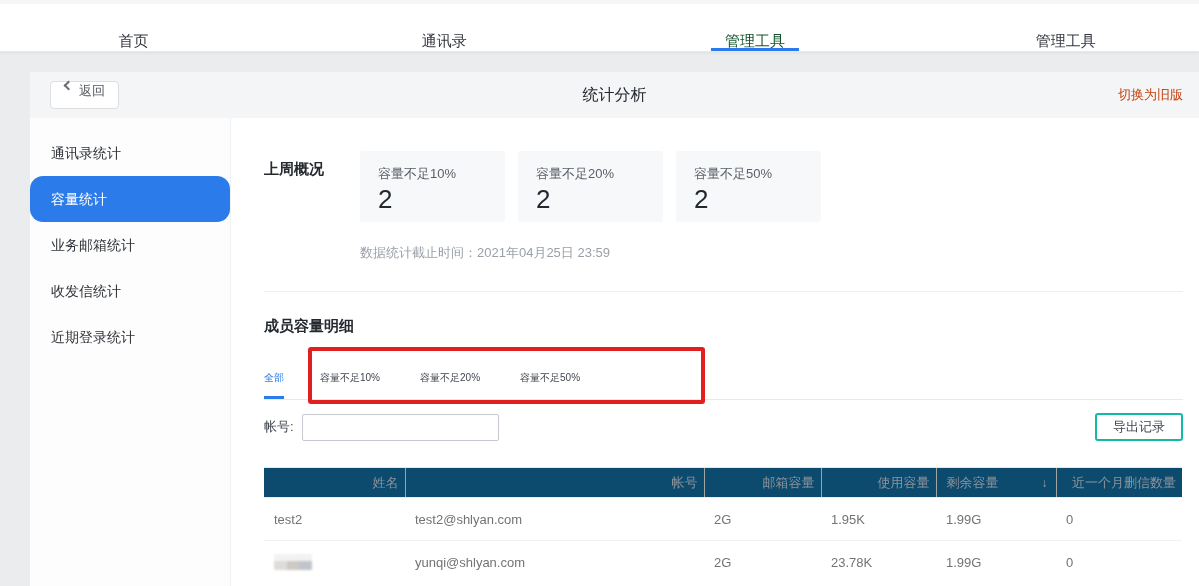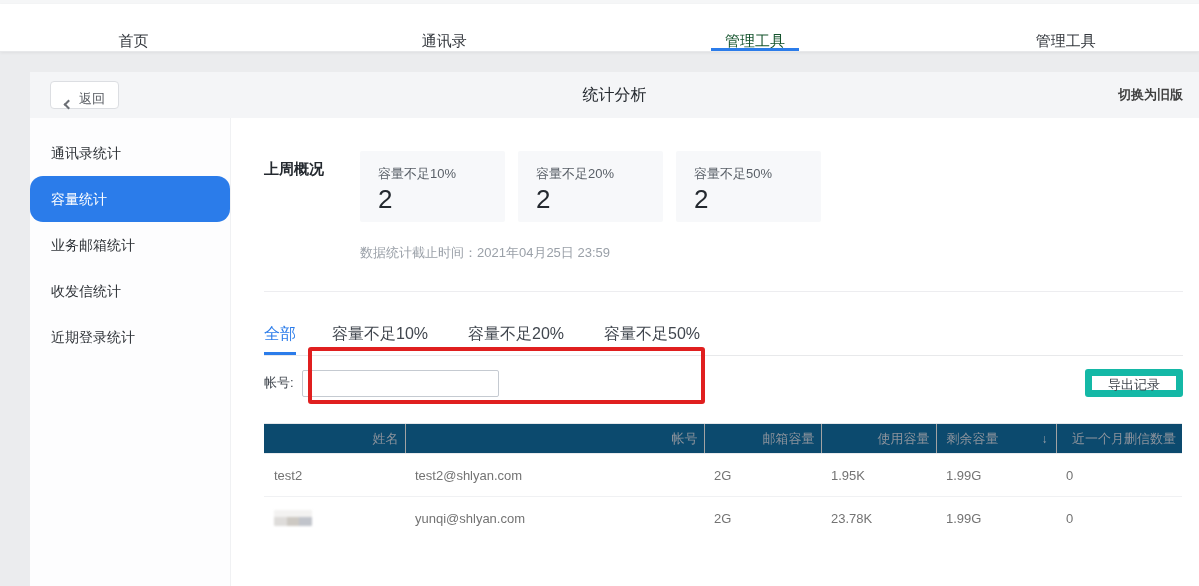--- a/index.html
+++ b/index.html
@@ -14,25 +14,25 @@
   .nav-item{flex:1;display:flex;align-items:center;justify-content:center;
             font-size:15px;color:#33373d;position:relative;cursor:pointer;}
   .nav-item.active{color:#14532d;}
   .nav-underline{position:absolute;bottom:0;left:50%;transform:translateX(-50%);
                  width:88px;height:3px;background:#2b7cea;}
 
   
   .panel{margin:20px 0 0 30px;width:1169px;height:514px;}
   .panel-header{height:46px;background:#f4f5f7;position:relative;display:flex;align-items:center;}
   .back-btn{margin-left:20px;height:28px;padding:0 13px;background:#fff;border:1px solid #dcdee2;
-            border-radius:4px;display:flex;align-items:flex-end;font-size:13px;color:#55595f;cursor:pointer;}
+            border-radius:4px;display:flex;align-items:flex-start;font-size:13px;color:#55595f;cursor:pointer;}
   .chev{width:7px;height:7px;border-left:2px solid #6b6f75;border-bottom:2px solid #6b6f75;
         transform:rotate(45deg);margin-right:7px;margin-left:1px;}
   .panel-title{position:absolute;left:50%;transform:translateX(-50%);font-size:16px;color:#24292f;}
-  .switch-link{position:absolute;right:16px;font-size:13px;color:#404040;cursor:pointer;text-decoration:none;font-weight:bold;}
+  .switch-link{position:absolute;right:16px;font-size:13px;color:#c2410c;cursor:pointer;text-decoration:none;}
 
   .panel-body{display:flex;background:#fff;height:468px;}
 
   
   .sidebar{width:201px;background:#fdfdfe;border-right:1px solid #f0f1f3;padding-top:12px;flex:none;}
   .side-item{height:46px;line-height:46px;padding-left:21px;font-size:14px;color:#2f3338;cursor:pointer;}
   .side-item.active{background:#2b7cea;color:#fff;border-radius:13px;}
 
   
   .main{flex:1;padding:0 16px 0 33px;position:relative;}
@@ -41,34 +41,34 @@
   .cards{display:flex;}
   .card{width:145px;height:71px;background:#f7f8fa;border-radius:2px;padding:14px 18px 0;margin-right:13px;}
   .card-label{font-size:13px;color:#5a6068;}
   .card-value{font-size:26px;color:#24292f;margin-top:2px;line-height:28px;}
   .timestamp{margin-left:96px;margin-top:23px;font-size:13px;color:#9aa0a8;line-height:16px;}
   .divider{height:1px;background:#ededf0;margin-top:30px;}
   .section-title{margin-top:24px;font-size:15px;font-weight:bold;color:#24292f;line-height:20px;}
 
   
   .tabs{margin-top:16px;border-bottom:1px solid #e8e9eb;display:flex;height:48px;}
-  .tab{padding:16px 0 12px;font-size:16px;color:#40464e;margin-right:40px;cursor:pointer;line-height:20px;}
+  .tab{padding:16px 0 12px;font-size:10px;color:#40464e;margin-right:40px;cursor:pointer;line-height:20px;}
   .tab.active{color:#2b7cea;border-bottom:3px solid #2b7cea;padding-bottom:9px;margin-right:36px;}
 
   
   .annotation-box{position:absolute;left:308px;top:347px;width:397px;height:57px;
                   border:4px solid #e01f1f;border-radius:3px;pointer-events:none;z-index:5;}
 
   
   .filter-row{margin-top:13px;display:flex;align-items:center;justify-content:space-between;height:28px;}
   .filter-left{display:flex;align-items:center;}
   .filter-label{font-size:13px;color:#40464e;margin-right:8px;}
   .filter-input{width:197px;height:27px;border:1px solid #c5cad1;border-radius:2px;outline:none;
                 font-size:13px;padding:0 8px;color:#3a4047;}
-  .export-btn{height:28px;padding:0 16px;background:#fff;border:7px solid #14b8a6;border-radius:3px;
+  .export-btn{height:28px;padding:0 16px;background:#fff;border:2px solid #14b8a6;border-radius:3px;
               font-size:13px;color:#40464e;cursor:pointer;}
 
   
   table.data{margin-top:26px;width:918px;border-collapse:collapse;table-layout:fixed;}
   table.data th{height:30px;background:#0c4a6e;border-top:1px solid #e5e7ea;border-bottom:1px solid #e9ebee;
                 font-size:13px;font-weight:normal;color:#8d939c;text-align:right;padding:0 6px 0 10px;}
   table.data th + th{border-left:1px solid #a3a3a3;}
   .th-flex{display:flex;align-items:center;justify-content:space-between;}
   .sort-icon{color:#9aa0a8;font-size:12px;cursor:pointer;padding-right:2px;}
   table.data td{height:43px;font-size:13px;color:#737373;padding:0 6px 0 10px;}
@@ -145,20 +145,21 @@
             <div class="card-label">容量不足50%</div>
             <div class="card-value">2</div>
           </div>
         </div>
       </div>
 
       <div class="timestamp">数据统计截止时间：2021年04月25日 23:59</div>
 
       <div class="divider"></div>
 
+      <div class="section-title">成员容量明细</div>
 
       <div class="tabs">
         <div class="tab active">全部</div>
         <div class="tab">容量不足10%</div>
         <div class="tab">容量不足20%</div>
         <div class="tab">容量不足50%</div>
       </div>
 
       <div class="filter-row">
         <div class="filter-left">

